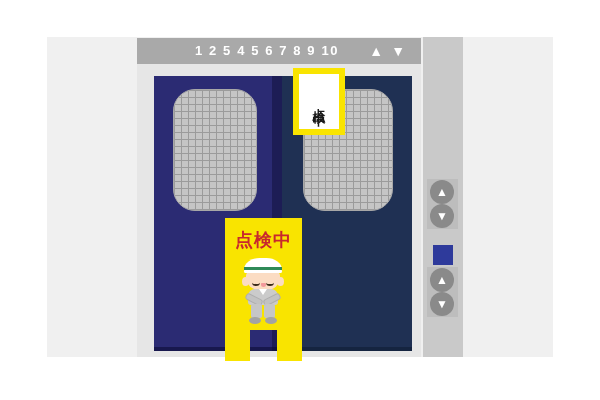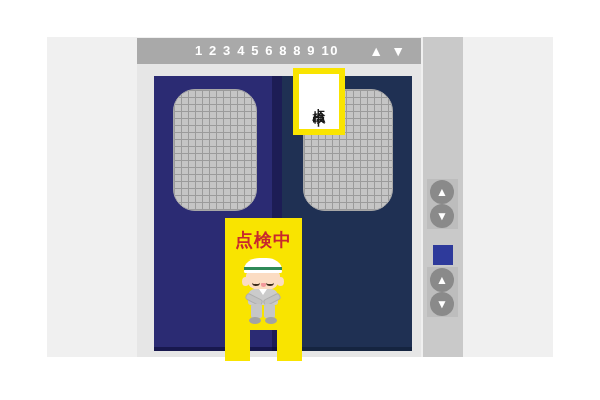--- a/index.html
+++ b/index.html
@@ -90,21 +90,21 @@
 </head>
 <body>
 
 <div id="stage">
 
   <div class="abs wall"></div>
 
   <div class="abs frame"></div>
 
   <div class="abs indicator-bar">
-    <span class="floor-numbers">1 2 3 4 5 6 8 8 9 10</span>
+    <span class="floor-numbers">1 2 5 4 5 6 7 8 9 10</span>
     <span class="ind-tri ind-up">▲</span>
     <span class="ind-tri ind-down">▼</span>
   </div>
 
   <div class="abs door-left">
     <div class="window window-left"></div>
   </div>
   <div class="abs door-gap"></div>
   <div class="abs door-right">
     <div class="window window-right"></div>

